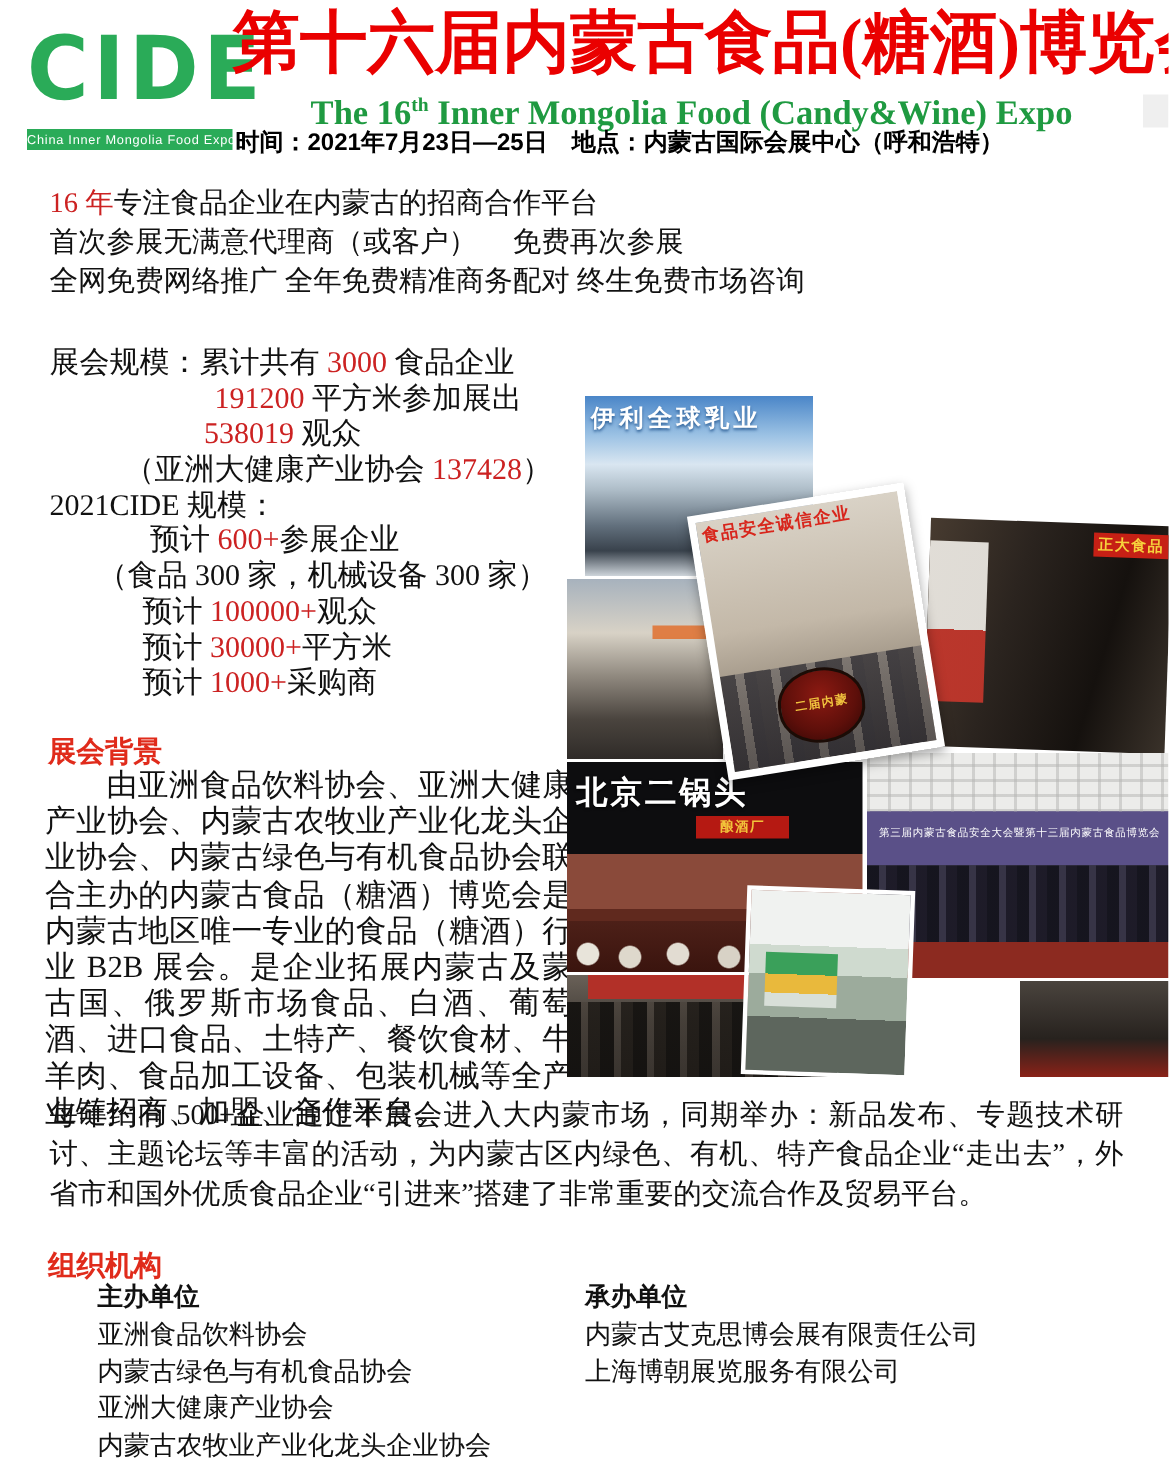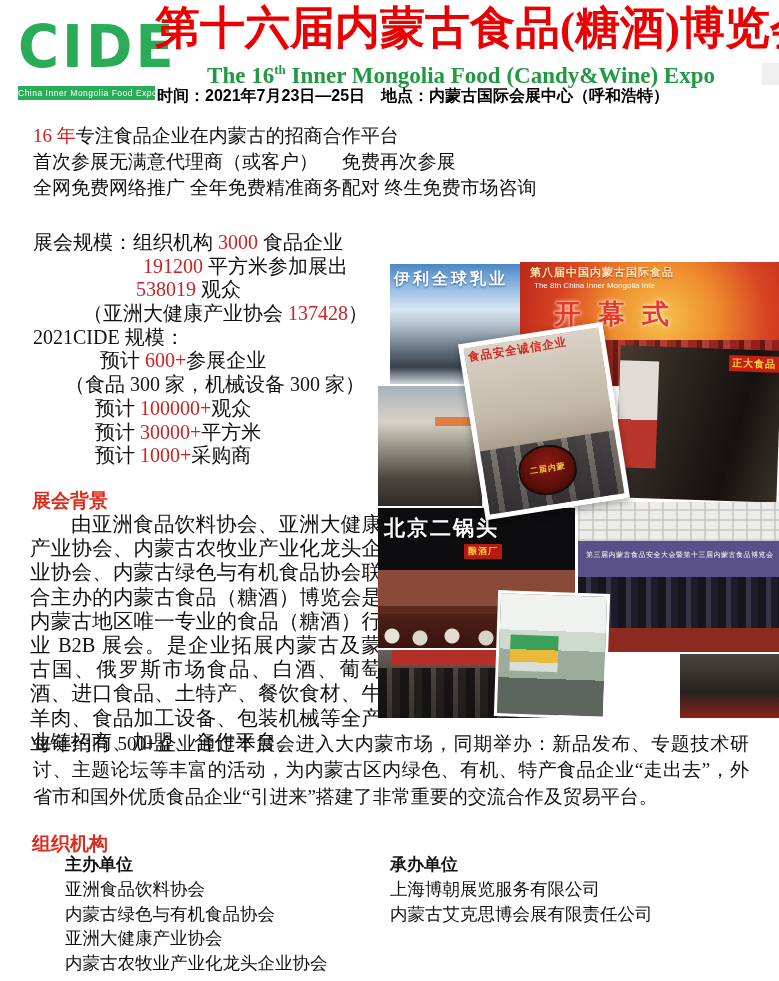--- a/index.html
+++ b/index.html
@@ -109,21 +109,21 @@
   .t-chengxin .drum .cap { position:static; display:block; text-align:center;
     margin-top:16px; color:#f0c23e; font-size:8px; letter-spacing:1px; }
   .t-chengxin .sil { position:absolute; left:0; bottom:0; width:100%; height:38%;
     background:repeating-linear-gradient(90deg,rgba(20,20,30,.65) 0 10px,rgba(60,60,70,.4) 10px 16px,rgba(25,25,35,.7) 16px 24px); }
 
   .t-erguotou { left:0; top:246px; width:197px; height:140px;
     background:linear-gradient(180deg,#0d0d0f 0 44%,#8a4a3a 44% 70%,#60291e 70% 100%); }
   .t-erguotou .sign { left:6px; top:6px; color:#fff; font-size:21px; letter-spacing:2px;
     white-space:nowrap; text-shadow:0 1px 2px #000; }
   .t-erguotou .chip { left:86px; top:36px; background:#b51912; color:#f2c33a;
-    font-size:9px; padding:1px 4px; letter-spacing:1px; white-space:nowrap; }
+    font-size:9px; padding:1px 16px; letter-spacing:1px; white-space:nowrap; }
   .t-erguotou .jars { position:absolute; left:0; bottom:0; width:100%; height:34px;
     background:radial-gradient(circle 8px at 14px 22px,#e8e4da 0 7px,transparent 8px),
       radial-gradient(circle 8px at 42px 24px,#ded8cc 0 7px,transparent 8px),
       radial-gradient(circle 8px at 74px 22px,#e2dcd2 0 7px,transparent 8px),
       radial-gradient(circle 8px at 108px 24px,#d8d2c6 0 7px,transparent 8px),
       radial-gradient(circle 8px at 140px 22px,#e5e0d6 0 7px,transparent 8px),
       radial-gradient(circle 8px at 170px 24px,#dcd6ca 0 7px,transparent 8px),
       linear-gradient(180deg,#4d2018,#3a140e); }
 
   .t-purple { left:200px; top:240px; width:201px; height:150px;
@@ -168,21 +168,21 @@
 
 <div class="abs gray-frag"></div>
 
 <div class="abs intro">
   <div><span class="red">16 年</span><span>专注食品企业在内蒙古的招商合作平台</span></div>
   <div>首次参展无满意代理商（或客户）　 免费再次参展</div>
   <div>全网免费网络推广 全年免费精准商务配对 终生免费市场咨询</div>
 </div>
 
 <div class="abs scale">
-  <div class="ln"><span>展会规模：组织机构 </span><span class="red">3000</span><span> 食品企业</span></div>
+  <div class="ln"><span>展会规模：累计共有 </span><span class="red">3000</span><span> 食品企业</span></div>
   <div class="ln"><span></span><span class="red">191200</span><span> 平方米参加展出</span></div>
   <div class="ln"><span></span><span class="red">538019</span><span> 观众</span></div>
   <div class="ln"><span>（亚洲大健康产业协会 </span><span class="red">137428</span><span>）</span></div>
   <div class="ln"><span>2021CIDE 规模：</span><span class="red"></span><span></span></div>
   <div class="ln"><span>预计 </span><span class="red">600+</span><span>参展企业</span></div>
   <div class="ln"><span>（食品 300 家，机械设备 300 家）</span><span class="red"></span><span></span></div>
   <div class="ln"><span>预计 </span><span class="red">100000+</span><span>观众</span></div>
   <div class="ln"><span>预计 </span><span class="red">30000+</span><span>平方米</span></div>
   <div class="ln"><span>预计 </span><span class="red">1000+</span><span>采购商</span></div>
 </div>
@@ -196,36 +196,30 @@
 <div class="abs org-col org-col1">
   <div class="col-title">主办单位</div>
   <div>亚洲食品饮料协会</div>
   <div>内蒙古绿色与有机食品协会</div>
   <div>亚洲大健康产业协会</div>
   <div>内蒙古农牧业产业化龙头企业协会</div>
 </div>
 
 <div class="abs org-col org-col2">
   <div class="col-title">承办单位</div>
+  <div>内蒙古艾克思博会展有限责任公司</div>
   <div>上海博朝展览服务有限公司</div>
-  <div>内蒙古艾克思博会展有限责任公司</div>
 </div>
 
 <div class="abs collage">
 
   <div class="tile t-yili">
     <span class="cap">伊利全球乳业</span>
   </div>
 
-  <div class="tile t-stage">
-    <span class="cap c1">第八届中国内蒙古国际食品</span>
-    <span class="cap c2">The 8th China Inner Mongolia Inte</span>
-    <span class="cap c3">开幕式</span>
-    <div class="crowdrow"></div>
-  </div>
 
   <div class="tile t-hall">
     <div class="strip"></div>
   </div>
 
   <div class="tile t-zhengda">
     <div class="panel"></div>
     <span class="cap chip">正大食品</span>
   </div>
 

